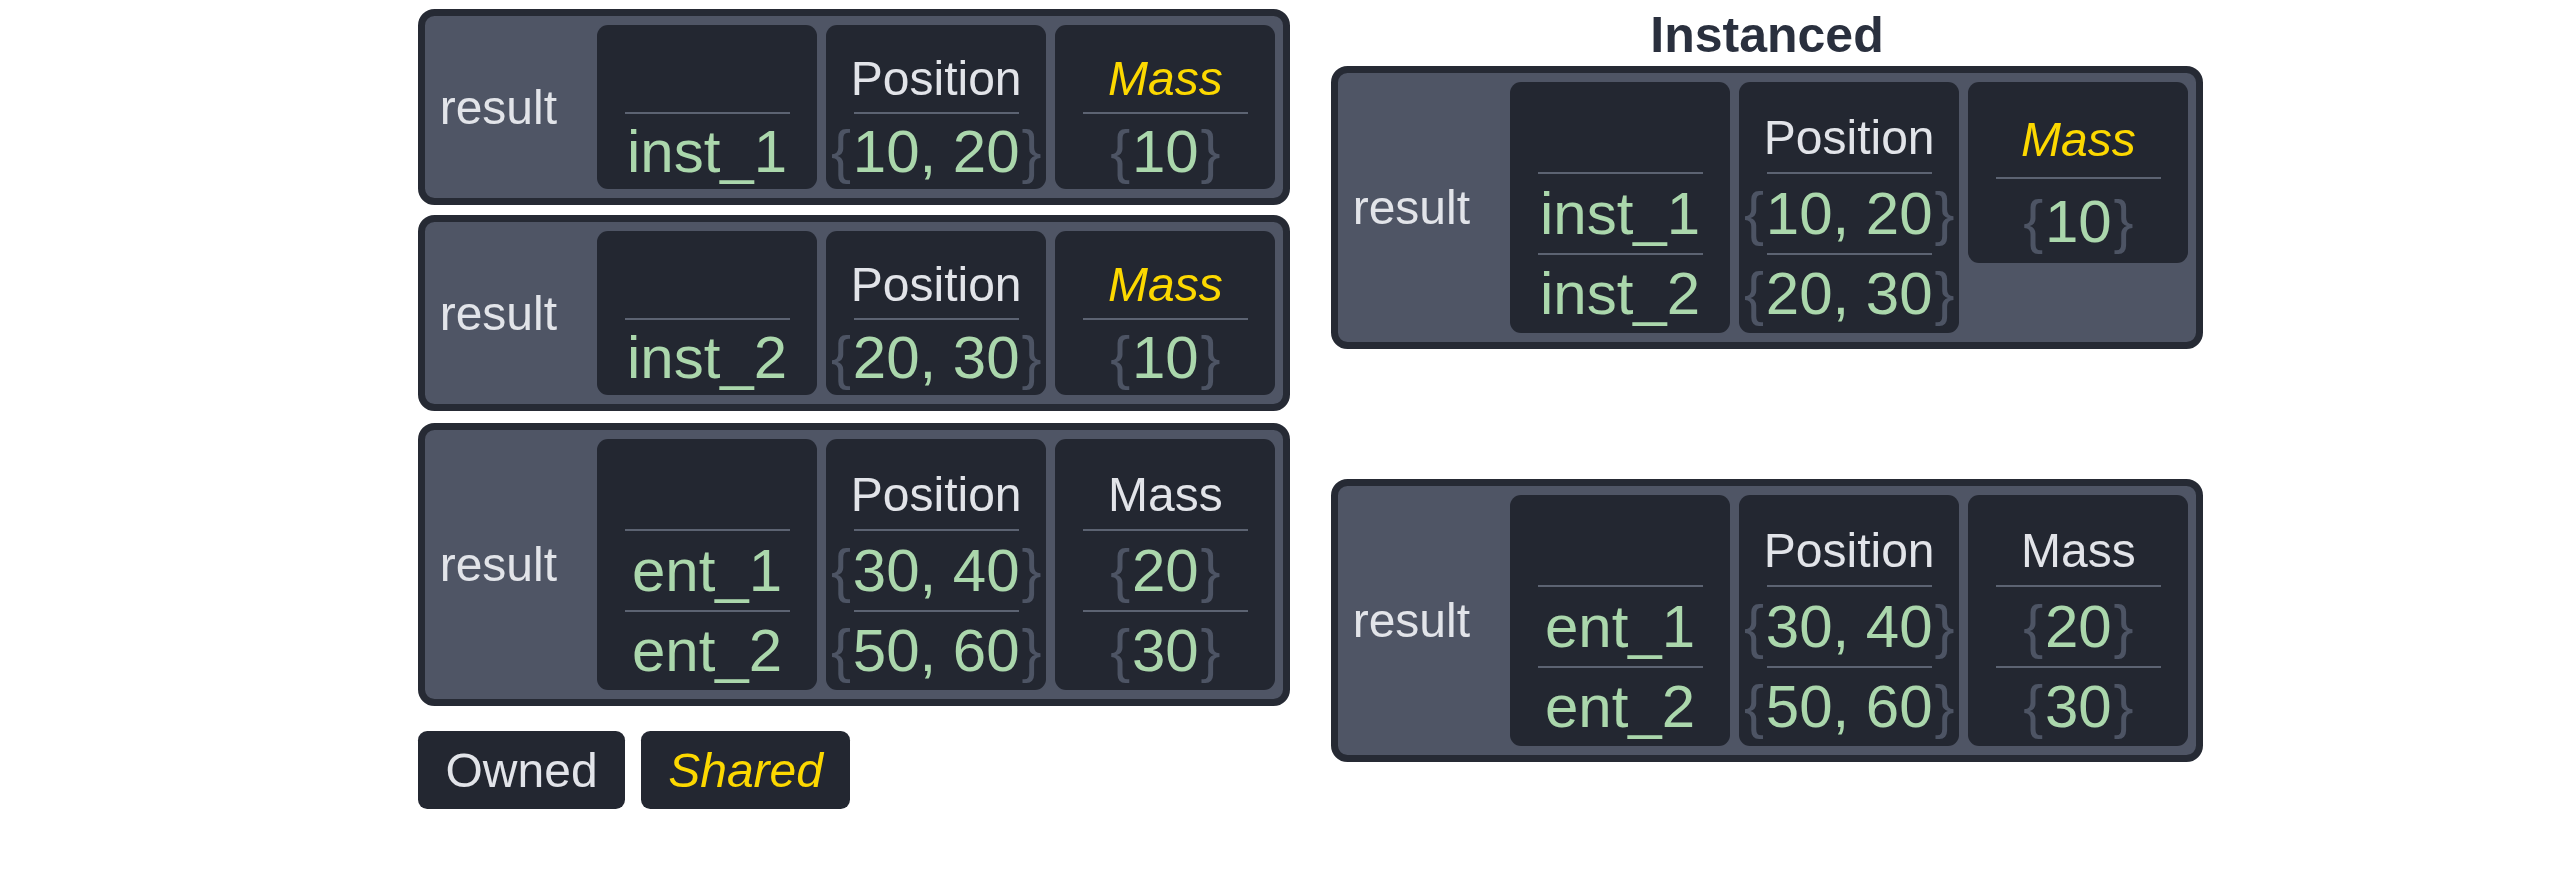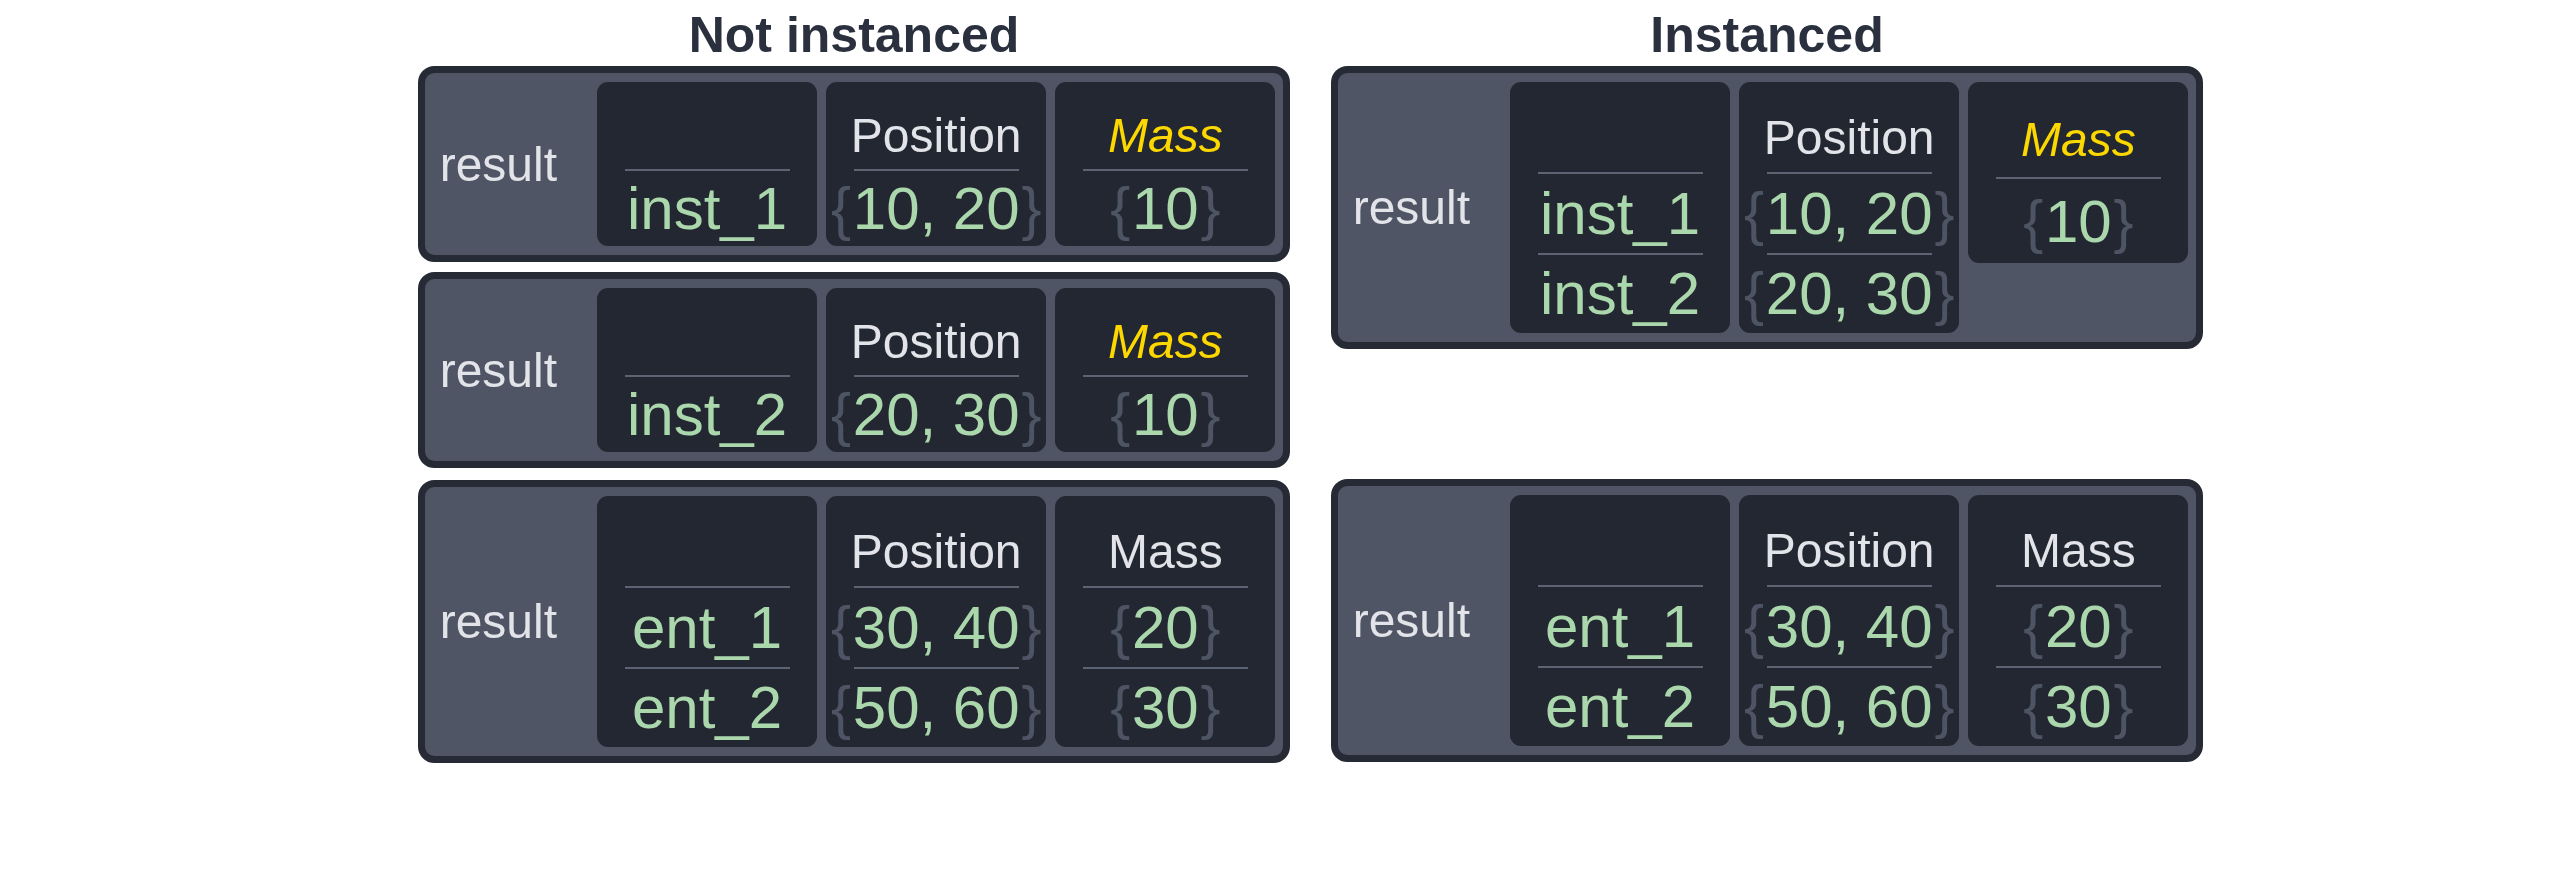--- a/index.html
+++ b/index.html
@@ -118,21 +118,20 @@
     color: var(--text-light);
   }
   .legend-box .legend-label.shared { color: var(--shared-yellow); font-style: italic; }
 </style>
 </head>
 <body>
 
 <div class="diagram">
 
   <div class="column col-left">
-    <div class="col-title">Not instanced</div>
 
     <div class="obox h-single">
       <div class="rlabel">result</div>
       <div class="cells">
         <div class="cell">
           <div class="cell-header"></div>
           <div class="sep"></div>
           <div class="cell-value">
             <span>inst_1</span>
           </div>
@@ -230,20 +229,26 @@
           <div class="cell-value">
             <span class="brace">{</span>
               <span>30</span>
               <span class="brace">}</span>
           </div>
         </div>
       </div>
     </div>
 
     <div class="legend">
+      <div class="legend-box">
+        <span class="legend-label owned">Owned</span>
+      </div>
+      <div class="legend-box">
+        <span class="legend-label shared">Shared</span>
+      </div>
     </div>
   </div>
 
   <div class="column col-right">
     <div class="col-title">Instanced</div>
 
     <div class="obox h-double">
       <div class="rlabel">result</div>
       <div class="cells">
         <div class="cell">

